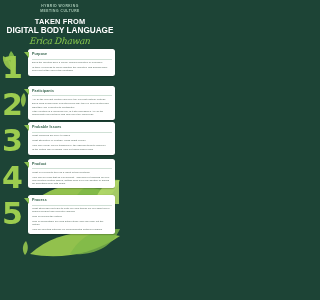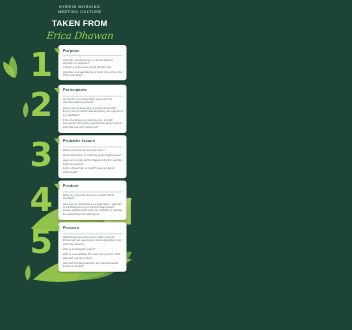--- a/index.html
+++ b/index.html
@@ -2,21 +2,21 @@
 <html><head>
 <meta charset="utf-8">
 <style>
   html,body{margin:0;padding:0;}
   body{
     width:120px;height:300px;overflow:hidden;
     background:#1d4436;
     font-family:"Liberation Sans",sans-serif;
     position:relative;
   }
-  .poster{position:absolute;inset:0;overflow:hidden;background:#1d4436;padding-left:25px;}
+  .poster{position:absolute;inset:0;overflow:hidden;background:#1d4436;}
 
   
   .leaf{position:absolute;pointer-events:none;}
   .leaf svg{display:block;}
 
   
   .header{position:relative;z-index:5;padding-top:4px;text-align:center;}
   .kicker{
     color:#a9c9b6;font-size:3.3px;line-height:4.6px;
     letter-spacing:.55px;font-weight:700;text-transform:uppercase;
@@ -115,20 +115,21 @@
     <svg width="14" height="16" viewBox="0 0 14 16">
       <path d="M7 15 C4 11 4 5 8 1 C11 6 10 12 7 15 Z" fill="#9ccc4f" opacity=".85"></path>
     </svg>
   </div>
 
   <div class="header">
     <div class="kicker">HYBRID WORKING</div>
     <div class="kicker">MEETING CULTURE</div>
     <div class="title">
       <div>TAKEN FROM</div>
+      <div class="l2">DIGITAL BODY LANGUAGE</div>
     </div>
     <div class="signature">Erica Dhawan</div>
   </div>
 
   <div class="cards">
 
     <div class="row">
       <div class="numeral">1</div>
       <div class="card">
         <div class="tail"></div>

